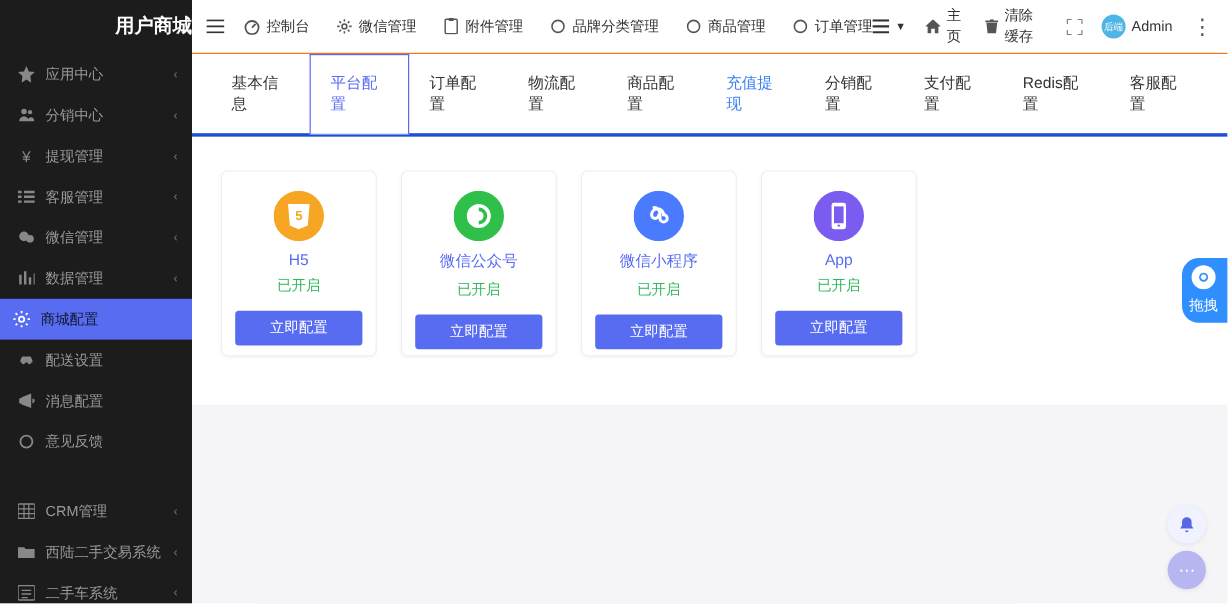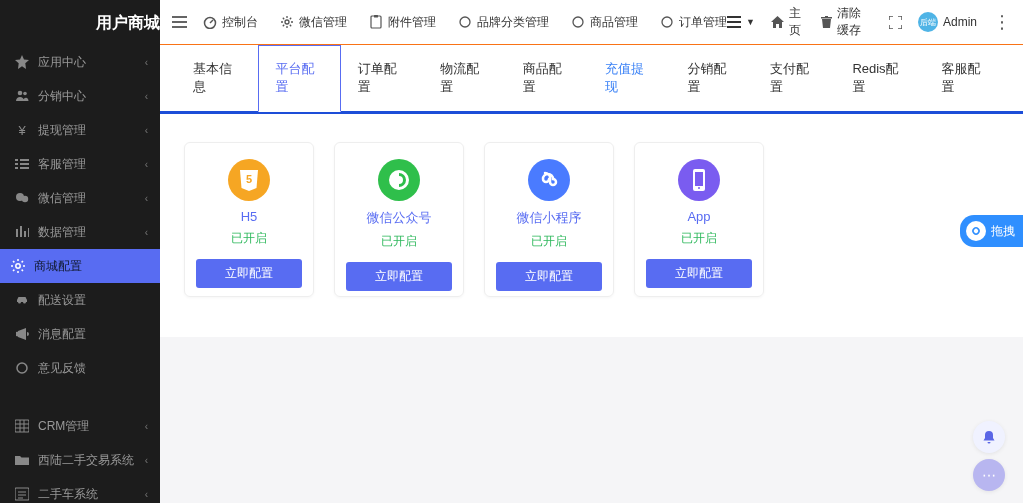--- a/index.html
+++ b/index.html
@@ -25,21 +25,21 @@
 .tabs { display: flex; padding: 0 16px; border-bottom: 3px solid #1d4ed8; }
 .tab { padding: 14px 16px; font-size: 13px; color: #333; cursor: pointer; border: 1px solid transparent; }
 .tab.active { color: #586cf2; border: 1px solid #586cf2; border-bottom: 1px solid #fff; margin-bottom: -1px; }
 .tab.highlight { color: #3b82f6; }
 .cards { display: flex; gap: 20px; padding: 28px 24px 40px 24px; background: #fff; }
 .card { width: 130px; height: 155px; border: 1px solid #eee; border-radius: 6px; display: flex; flex-direction: column; align-items: center; padding: 16px 8px 14px; box-shadow: 0 1px 3px rgba(0,0,0,0.04); }
 .card .cicon { width: 42px; height: 42px; border-radius: 50%; display: flex; align-items: center; justify-content: center; margin-bottom: 8px; }
 .card .ctitle { font-size: 13px; color: #586cf2; margin-bottom: 6px; }
 .card .cstatus { font-size: 12px; color: #2eb85c; margin-bottom: 12px; }
 .card .cbtn { background: #586cf2; color: #fff; font-size: 12px; padding: 6px 29px; border-radius: 3px; cursor: pointer; border: none; }
-.float-tag { position: absolute; right: 0; top: 215px; background: #2f8fff; color: #fff; padding: 6px 8px 6px 6px; border-radius: 14px 0 0 14px; display: flex; align-items: center; gap: 5px; font-size: 12px; cursor: pointer; }
+.float-tag { position: absolute; right: 0; top: 215px; background: #2f8fff; color: #fff; padding: 6px 8px 6px 6px; border-radius: 14px 0 0 14px; display: flex; align-items: center; gap: 5px; font-size: 12px; cursor: pointer; flex-direction: column; }
 .float-tag .circ { width: 20px; height: 20px; border-radius: 50%; background: #fff; color: #2f8fff; display: flex; align-items: center; justify-content: center; font-size: 12px; }
 .float-bell { position: absolute; right: 18px; bottom: 50px; width: 32px; height: 32px; border-radius: 50%; background: #f0f2ff; display: flex; align-items: center; justify-content: center; cursor: pointer; box-shadow: 0 1px 4px rgba(0,0,0,0.08); }
 .float-dots { position: absolute; right: 18px; bottom: 12px; width: 32px; height: 32px; border-radius: 50%; background: #b8b6f0; display: flex; align-items: center; justify-content: center; cursor: pointer; box-shadow: 0 1px 4px rgba(0,0,0,0.08); color: #fff; font-size: 14px; }
 svg { display: block; }
 </style>
 </head>
 <body>
 
 <div class="sidebar">
   <div class="brand">用户商城</div>

